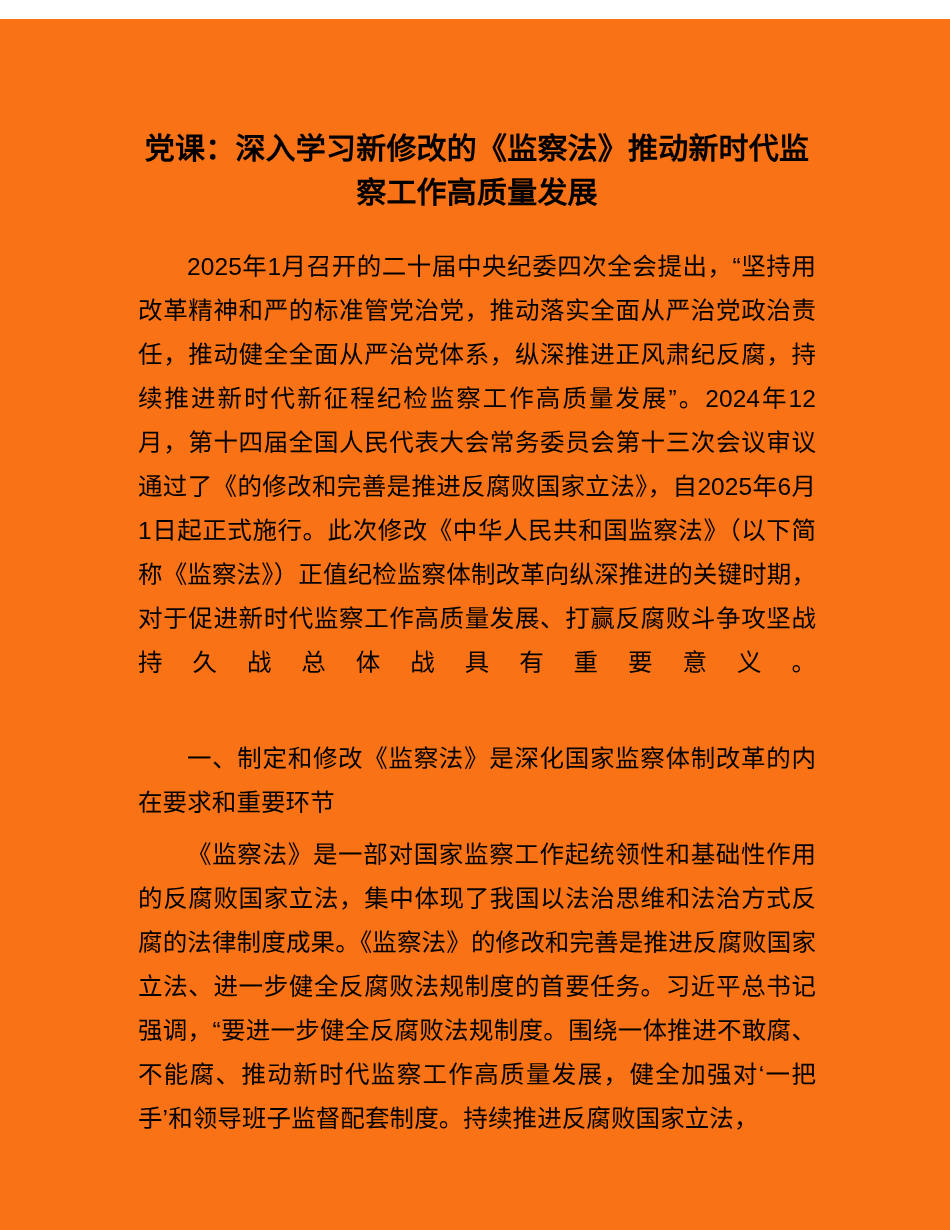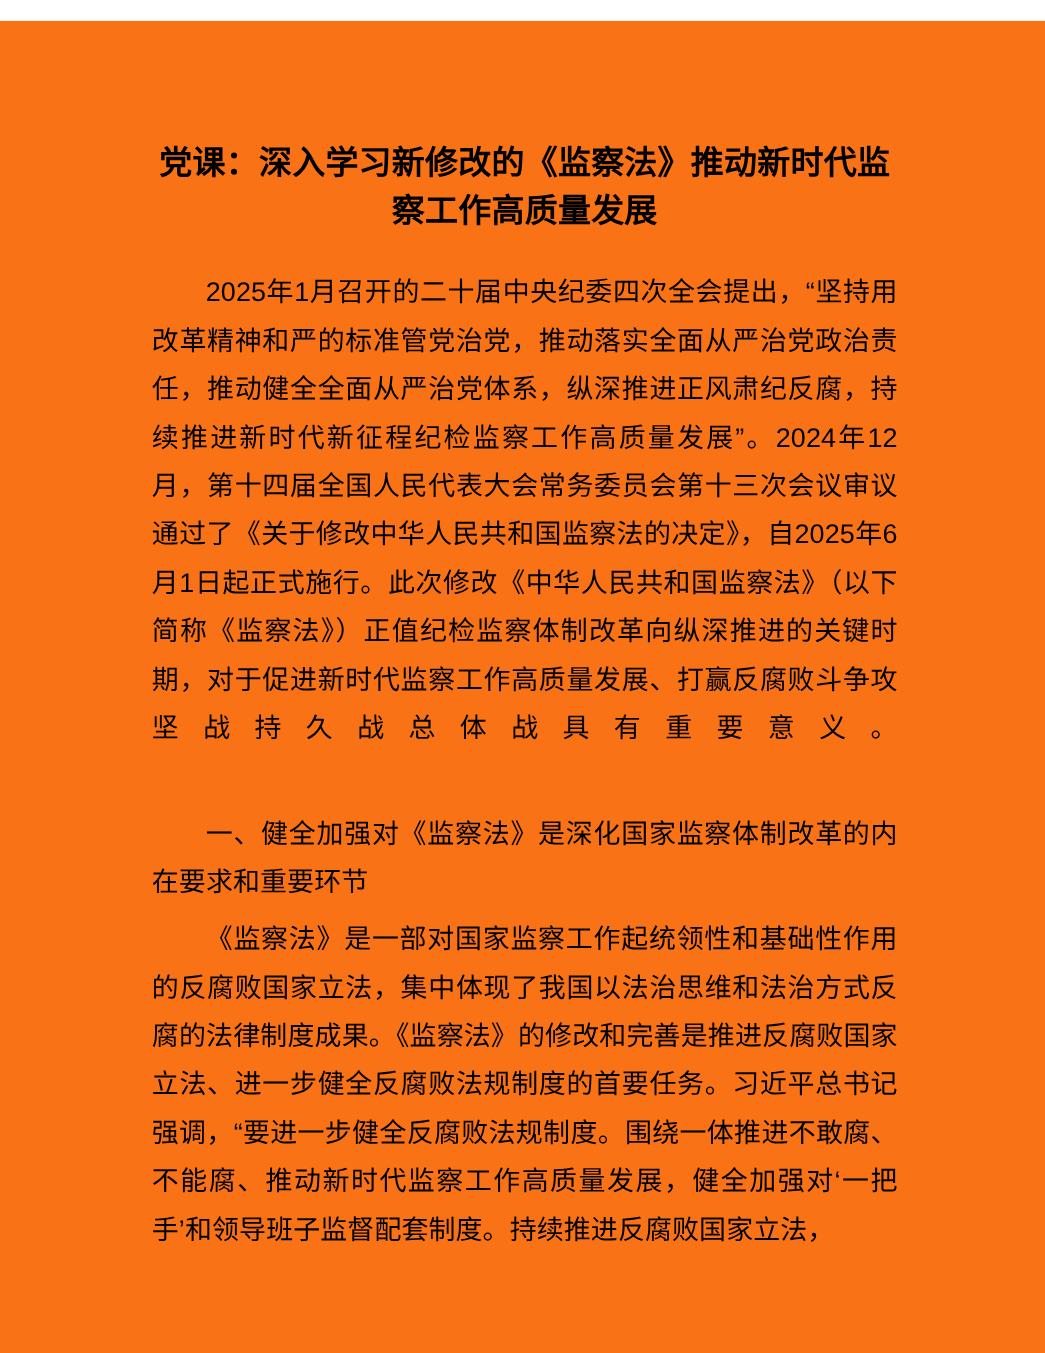--- a/index.html
+++ b/index.html
@@ -75,20 +75,20 @@
   }
 </style>
 </head>
 <body>
 
 <div class="page">
   <div class="content">
 
     <h1 class="doc-title">党课：深入学习新修改的《监察法》推动新时代监察工作高质量发展</h1>
 
-    <p class="para first-body">2025年1月召开的二十届中央纪委四次全会提出，“坚持用改革精神和严的标准管党治党，推动落实全面从严治党政治责任，推动健全全面从严治党体系，纵深推进正风肃纪反腐，持续推进新时代新征程纪检监察工作高质量发展”。2024年12月，第十四届全国人民代表大会常务委员会第十三次会议审议通过了《关于修改中华人民共和国监察法的决定》，自2025年6月1日起正式施行。此次修改《中华人民共和国监察法》（以下简称《监察法》）正值纪检监察体制改革向纵深推进的关键时期，对于促进新时代监察工作高质量发展、打赢反腐败斗争攻坚战持久战总体战具有重要意义。</p>
+    <p class="para first-body">2025年1月召开的二十届中央纪委四次全会提出，“坚持用改革精神和严的标准管党治党，推动落实全面从严治党政治责任，推动健全全面从严治党体系，纵深推进正风肃纪反腐，持续推进新时代新征程纪检监察工作高质量发展”。2024年12月，第十四届全国人民代表大会常务委员会第十三次会议审议通过了《的修改和完善是推进反腐败国家立法》，自2025年6月1日起正式施行。此次修改《中华人民共和国监察法》（以下简称《监察法》）正值纪检监察体制改革向纵深推进的关键时期，对于促进新时代监察工作高质量发展、打赢反腐败斗争攻坚战持久战总体战具有重要意义。</p>
 
-    <p class="para section-heading no-stretch">一、健全加强对《监察法》是深化国家监察体制改革的内在要求和重要环节</p>
+    <p class="para section-heading no-stretch">一、制定和修改《监察法》是深化国家监察体制改革的内在要求和重要环节</p>
 
     <p class="para spaced no-stretch">《监察法》是一部对国家监察工作起统领性和基础性作用的反腐败国家立法，集中体现了我国以法治思维和法治方式反腐的法律制度成果。《监察法》的修改和完善是推进反腐败国家立法、进一步健全反腐败法规制度的首要任务。习近平总书记强调，“要进一步健全反腐败法规制度。围绕一体推进不敢腐、不能腐、推动新时代监察工作高质量发展，健全加强对‘一把手’和领导班子监督配套制度。持续推进反腐败国家立法，</p>
 
   </div>
 </div>
 
 </body></html>

